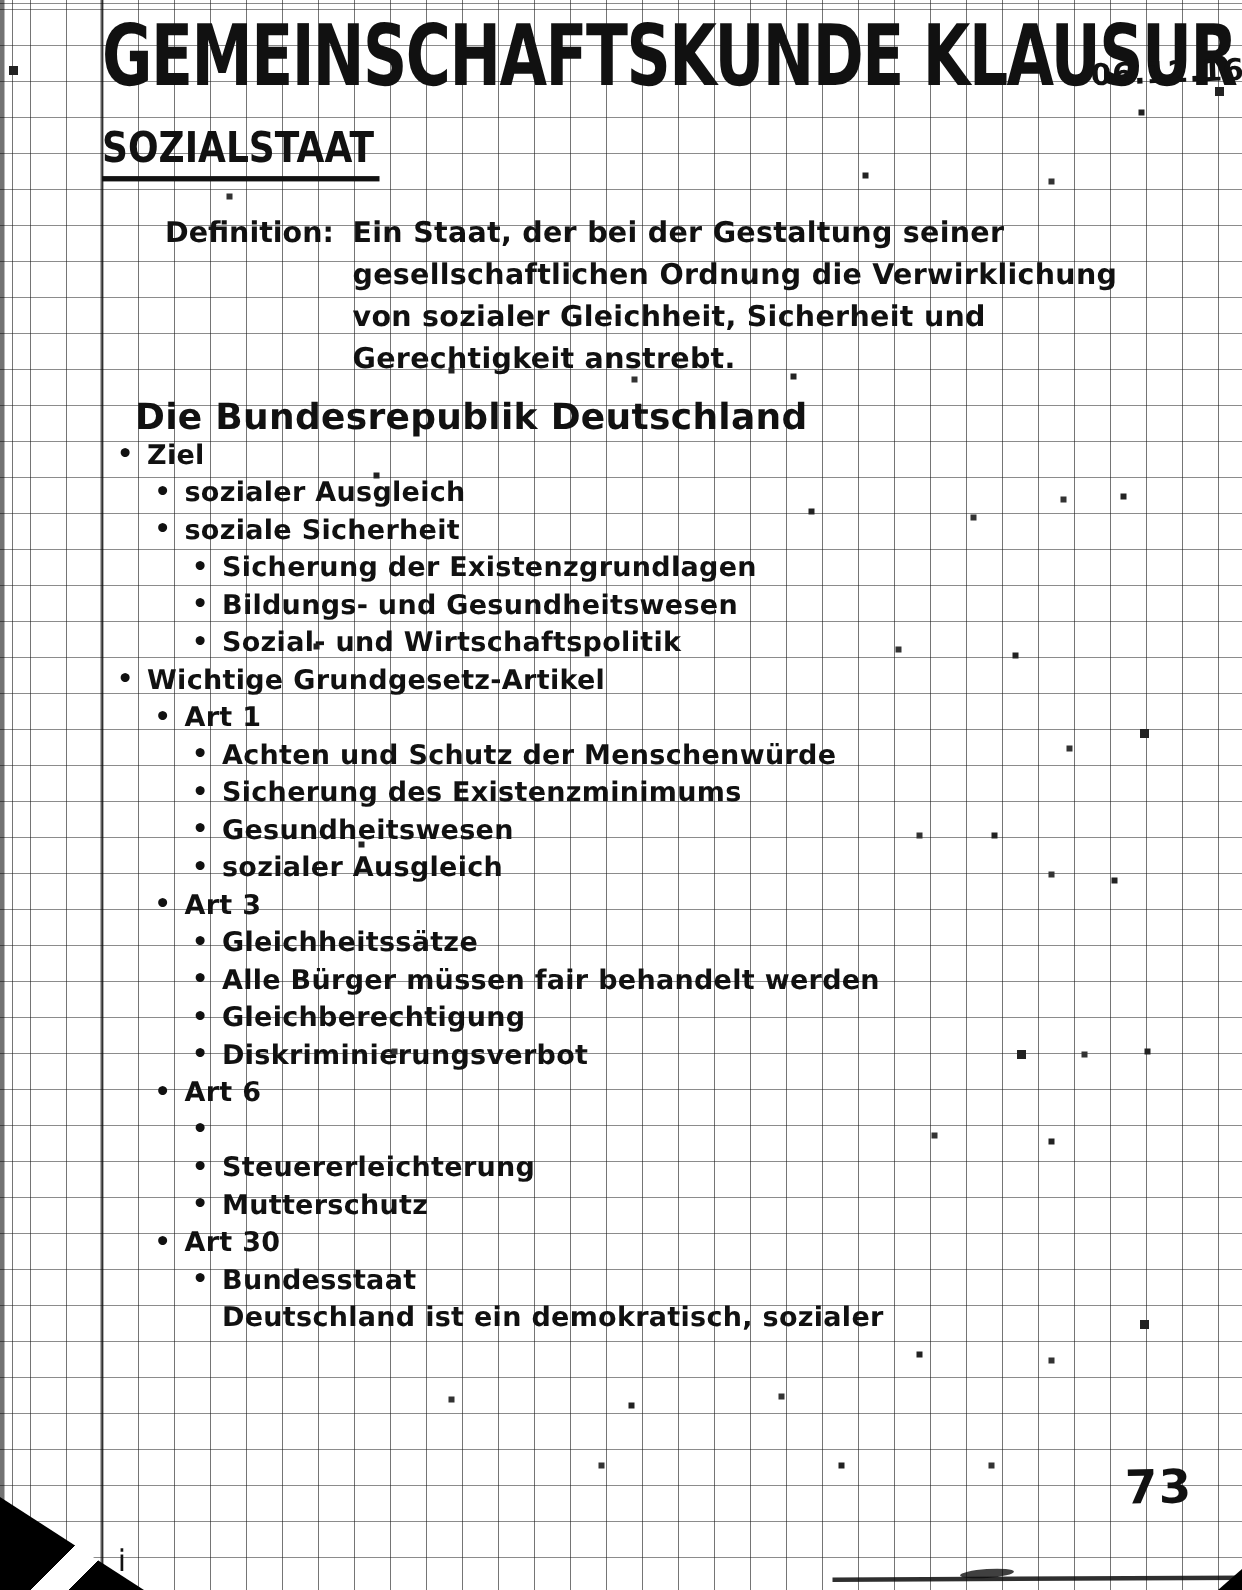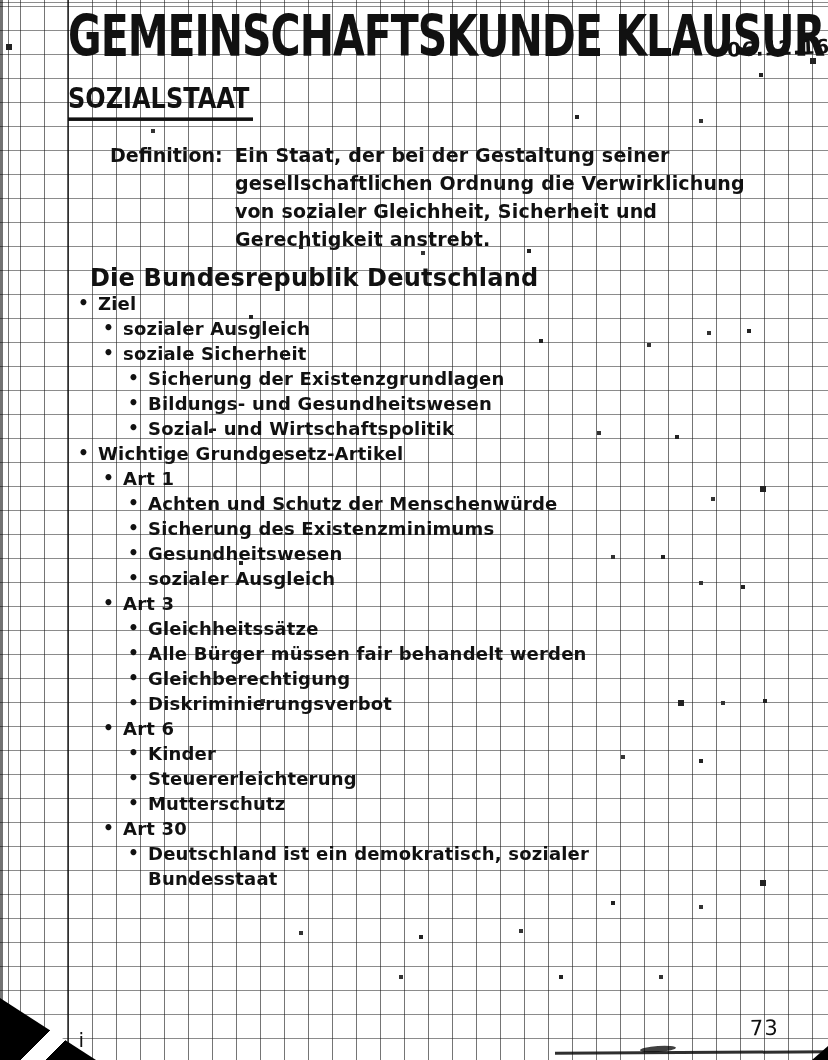--- a/index.html
+++ b/index.html
@@ -80,22 +80,22 @@
     font-size:18px;font-weight:bold;line-height:25px;
     white-space:nowrap;letter-spacing:0.2px;
   }
   .ol-item.l0{margin-left:0;}
   .ol-item.l0 .item-line{font-size:24px;}
   .ol-item.l1{margin-left:8px;}
   .ol-item.l2{margin-left:33px;}
   .ol-item.l3{margin-left:58px;}
   
   .page-number{
-    position:absolute;left:750px;top:1016px;
-    font-size:21px;font-weight:normal;letter-spacing:1px;
+    position:absolute;left:750px;top:974px;
+    font-size:31px;font-weight:bold;letter-spacing:1px;
     transform:rotate(-1deg);
   }
   .stray-marks{
     position:absolute;left:40px;top:1028px;
     font-size:20px;font-weight:normal;letter-spacing:12px;
   }
   
   .corner-bl{
     position:absolute;left:0;top:998px;width:96px;height:62px;
     clip-path:polygon(0 0,100% 100%,0 100%);
@@ -270,21 +270,20 @@
       </div>
       <div class="ol-item l2">
         <span class="bullet">•</span>
         <div class="item-lines">
           <div class="item-line">Art 6</div>
         </div>
       </div>
       <div class="ol-item l3">
         <span class="bullet">•</span>
         <div class="item-lines">
-          <div class="item-line">Kinder</div>
         </div>
       </div>
       <div class="ol-item l3">
         <span class="bullet">•</span>
         <div class="item-lines">
           <div class="item-line">Steuererleichterung</div>
         </div>
       </div>
       <div class="ol-item l3">
         <span class="bullet">•</span>
@@ -294,22 +293,22 @@
       </div>
       <div class="ol-item l2">
         <span class="bullet">•</span>
         <div class="item-lines">
           <div class="item-line">Art 30</div>
         </div>
       </div>
       <div class="ol-item l3">
         <span class="bullet">•</span>
         <div class="item-lines">
+          <div class="item-line">Bundesstaat</div>
           <div class="item-line">Deutschland ist ein demokratisch, sozialer</div>
-          <div class="item-line">Bundesstaat</div>
         </div>
       </div>
     </div>
 
   <div class="stray-marks">r i</div>
   <div class="page-number">73</div>
 
   <div class="corner-bl"></div>
   <div class="smudge"></div>
   <div class="bottom-streak"></div>

